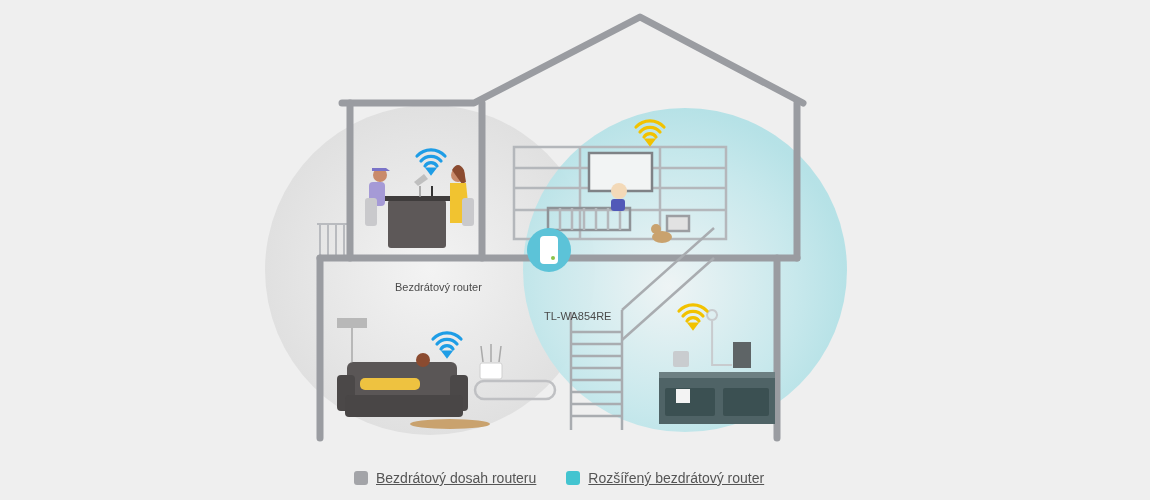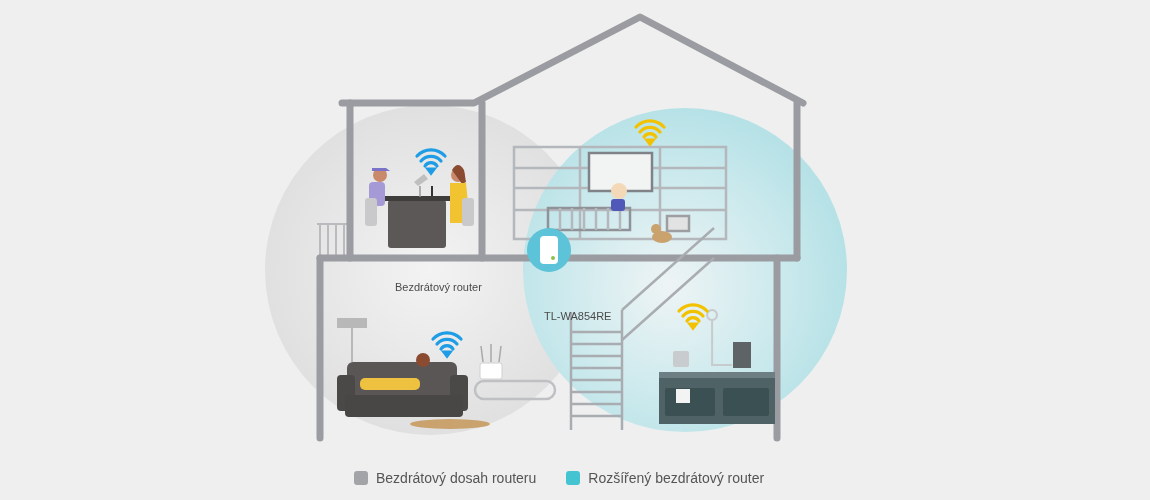--- a/index.html
+++ b/index.html
@@ -1,20 +1,20 @@
 <!DOCTYPE html>
 <html><head>
 <meta charset="utf-8">
 <style>
   html, body { margin:0; padding:0; }
   body { width:1150px; height:500px; background:#efefef; position:relative; overflow:hidden; font-family:"Liberation Sans", sans-serif; }
   #scene { position:absolute; left:0; top:0; width:1150px; height:500px; }
   .label { position:absolute; font-size:11px; color:#4a4a4a; }
   .legend { position:absolute; top:470px; left:354px; display:flex; align-items:center; font-size:14px; color:#555; }
-  .legend-item { display:flex; align-items:center; margin-right:30px; }
+  .legend-item { display:flex; align-items:center; margin-right:30px;text-decoration:underline; }
   .swatch { width:14px; height:14px; border-radius:3px; margin-right:8px; }
 </style>
 </head>
 <body>
 
 <svg id="scene" viewBox="0 0 1150 500" xmlns="http://www.w3.org/2000/svg">
   <defs>
     <radialGradient id="gRouter" cx="0.5" cy="0.5" r="0.5">
       <stop offset="0" stop-color="#f3f3f3"></stop>
       <stop offset="1" stop-color="#e0e0e0"></stop>

